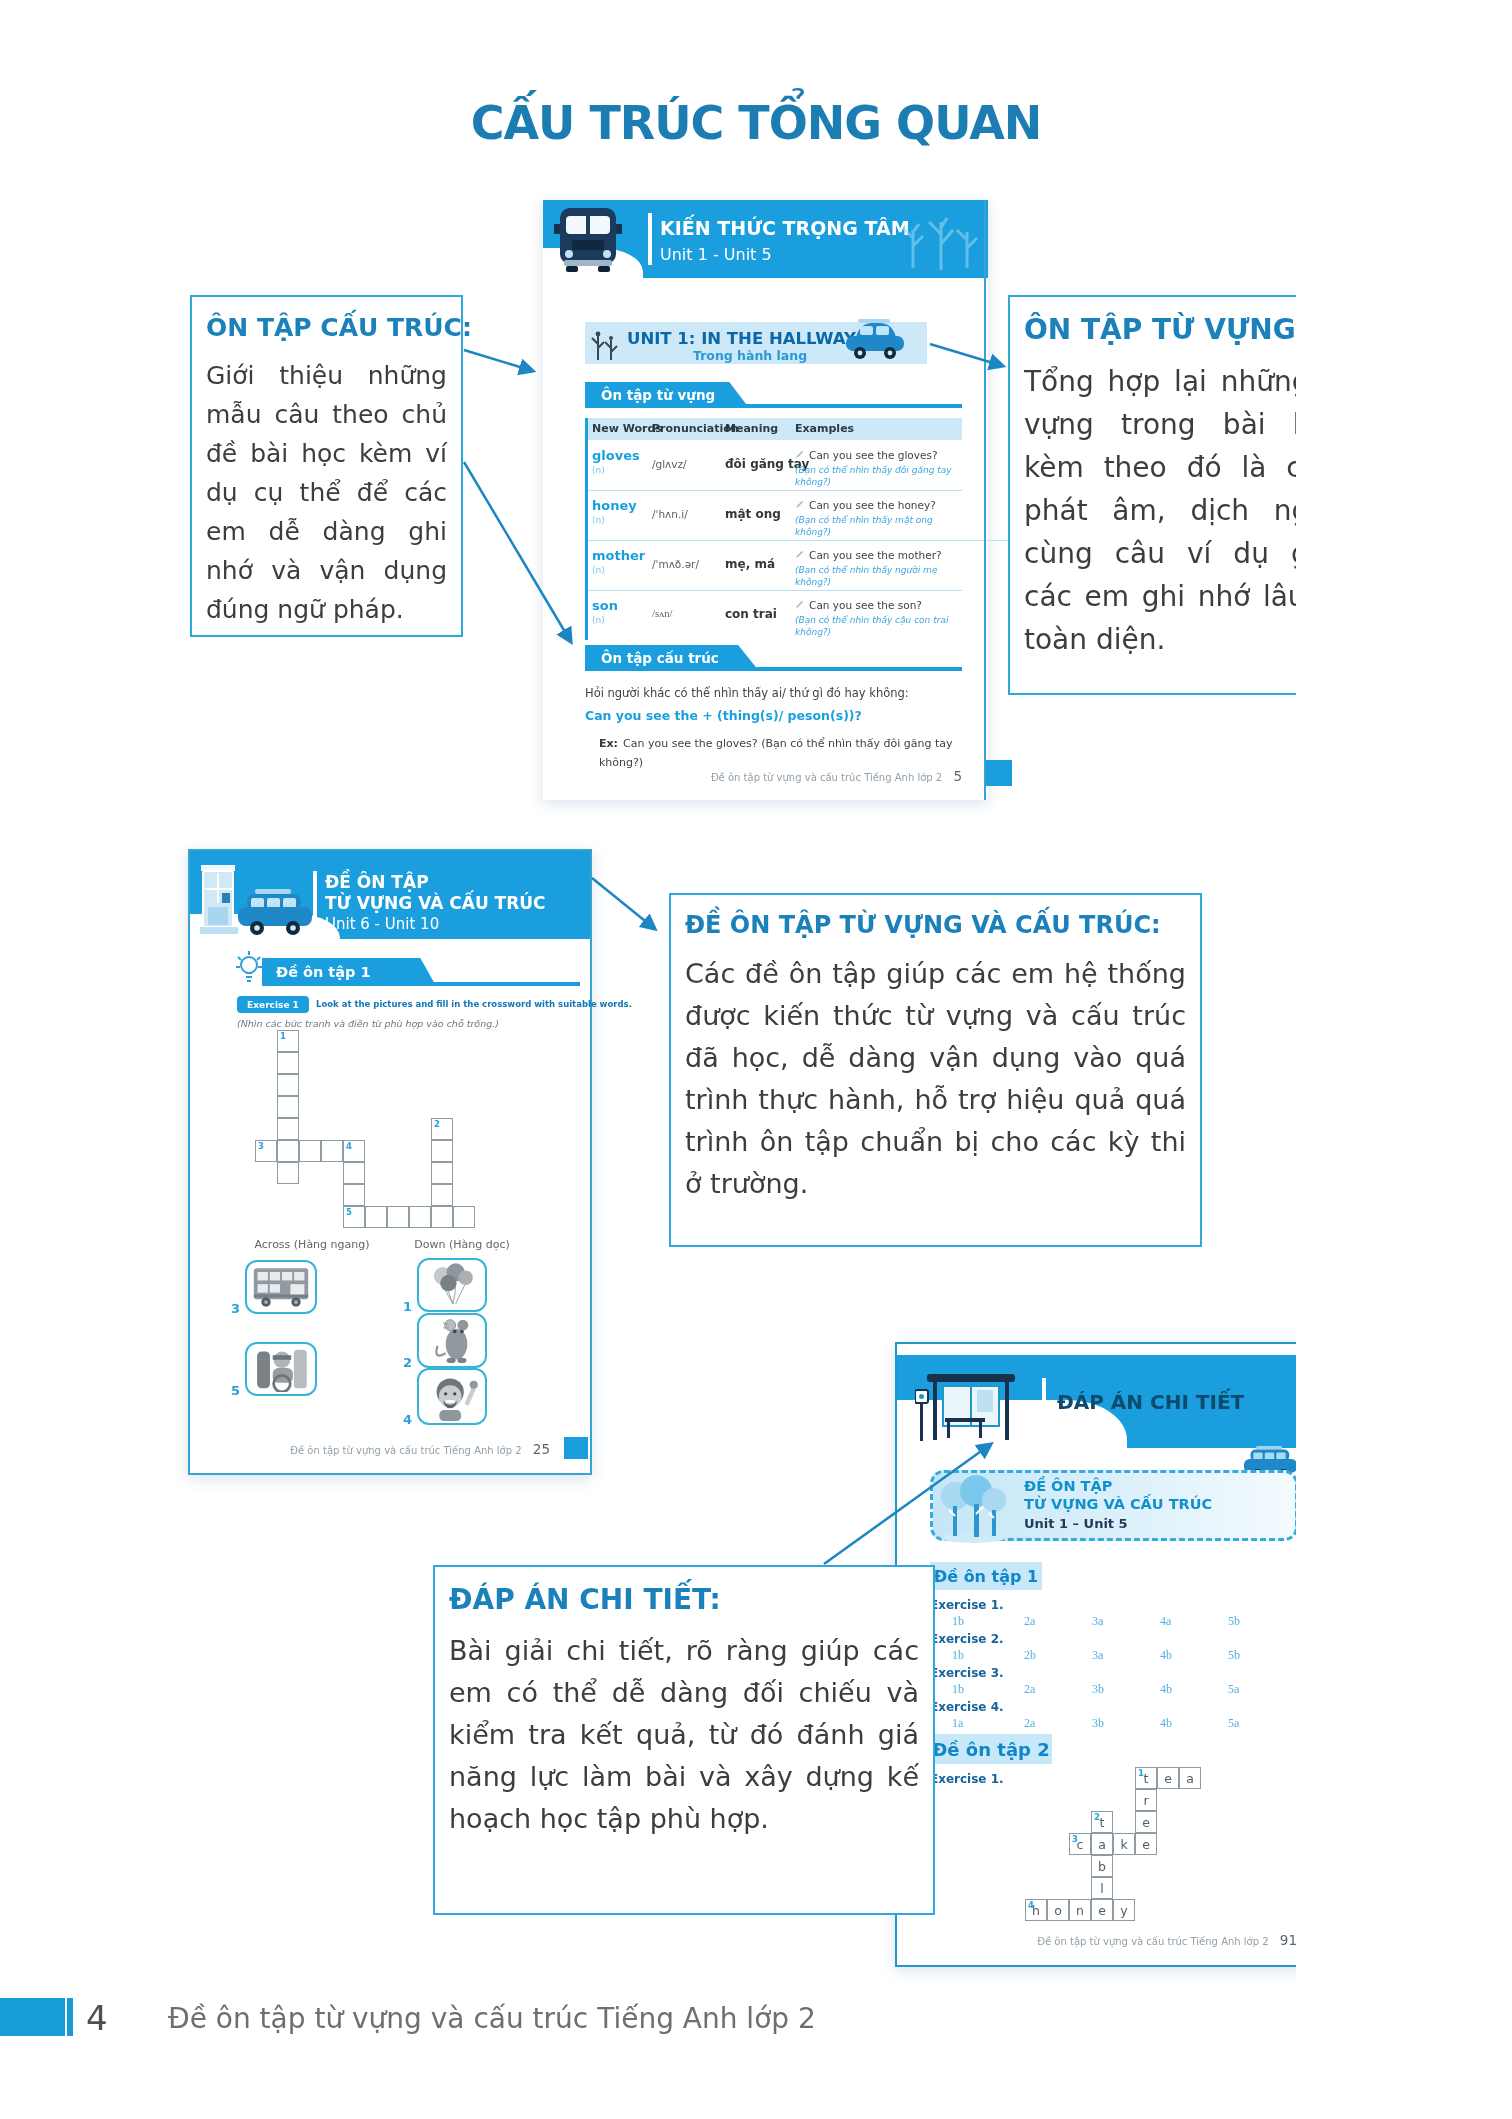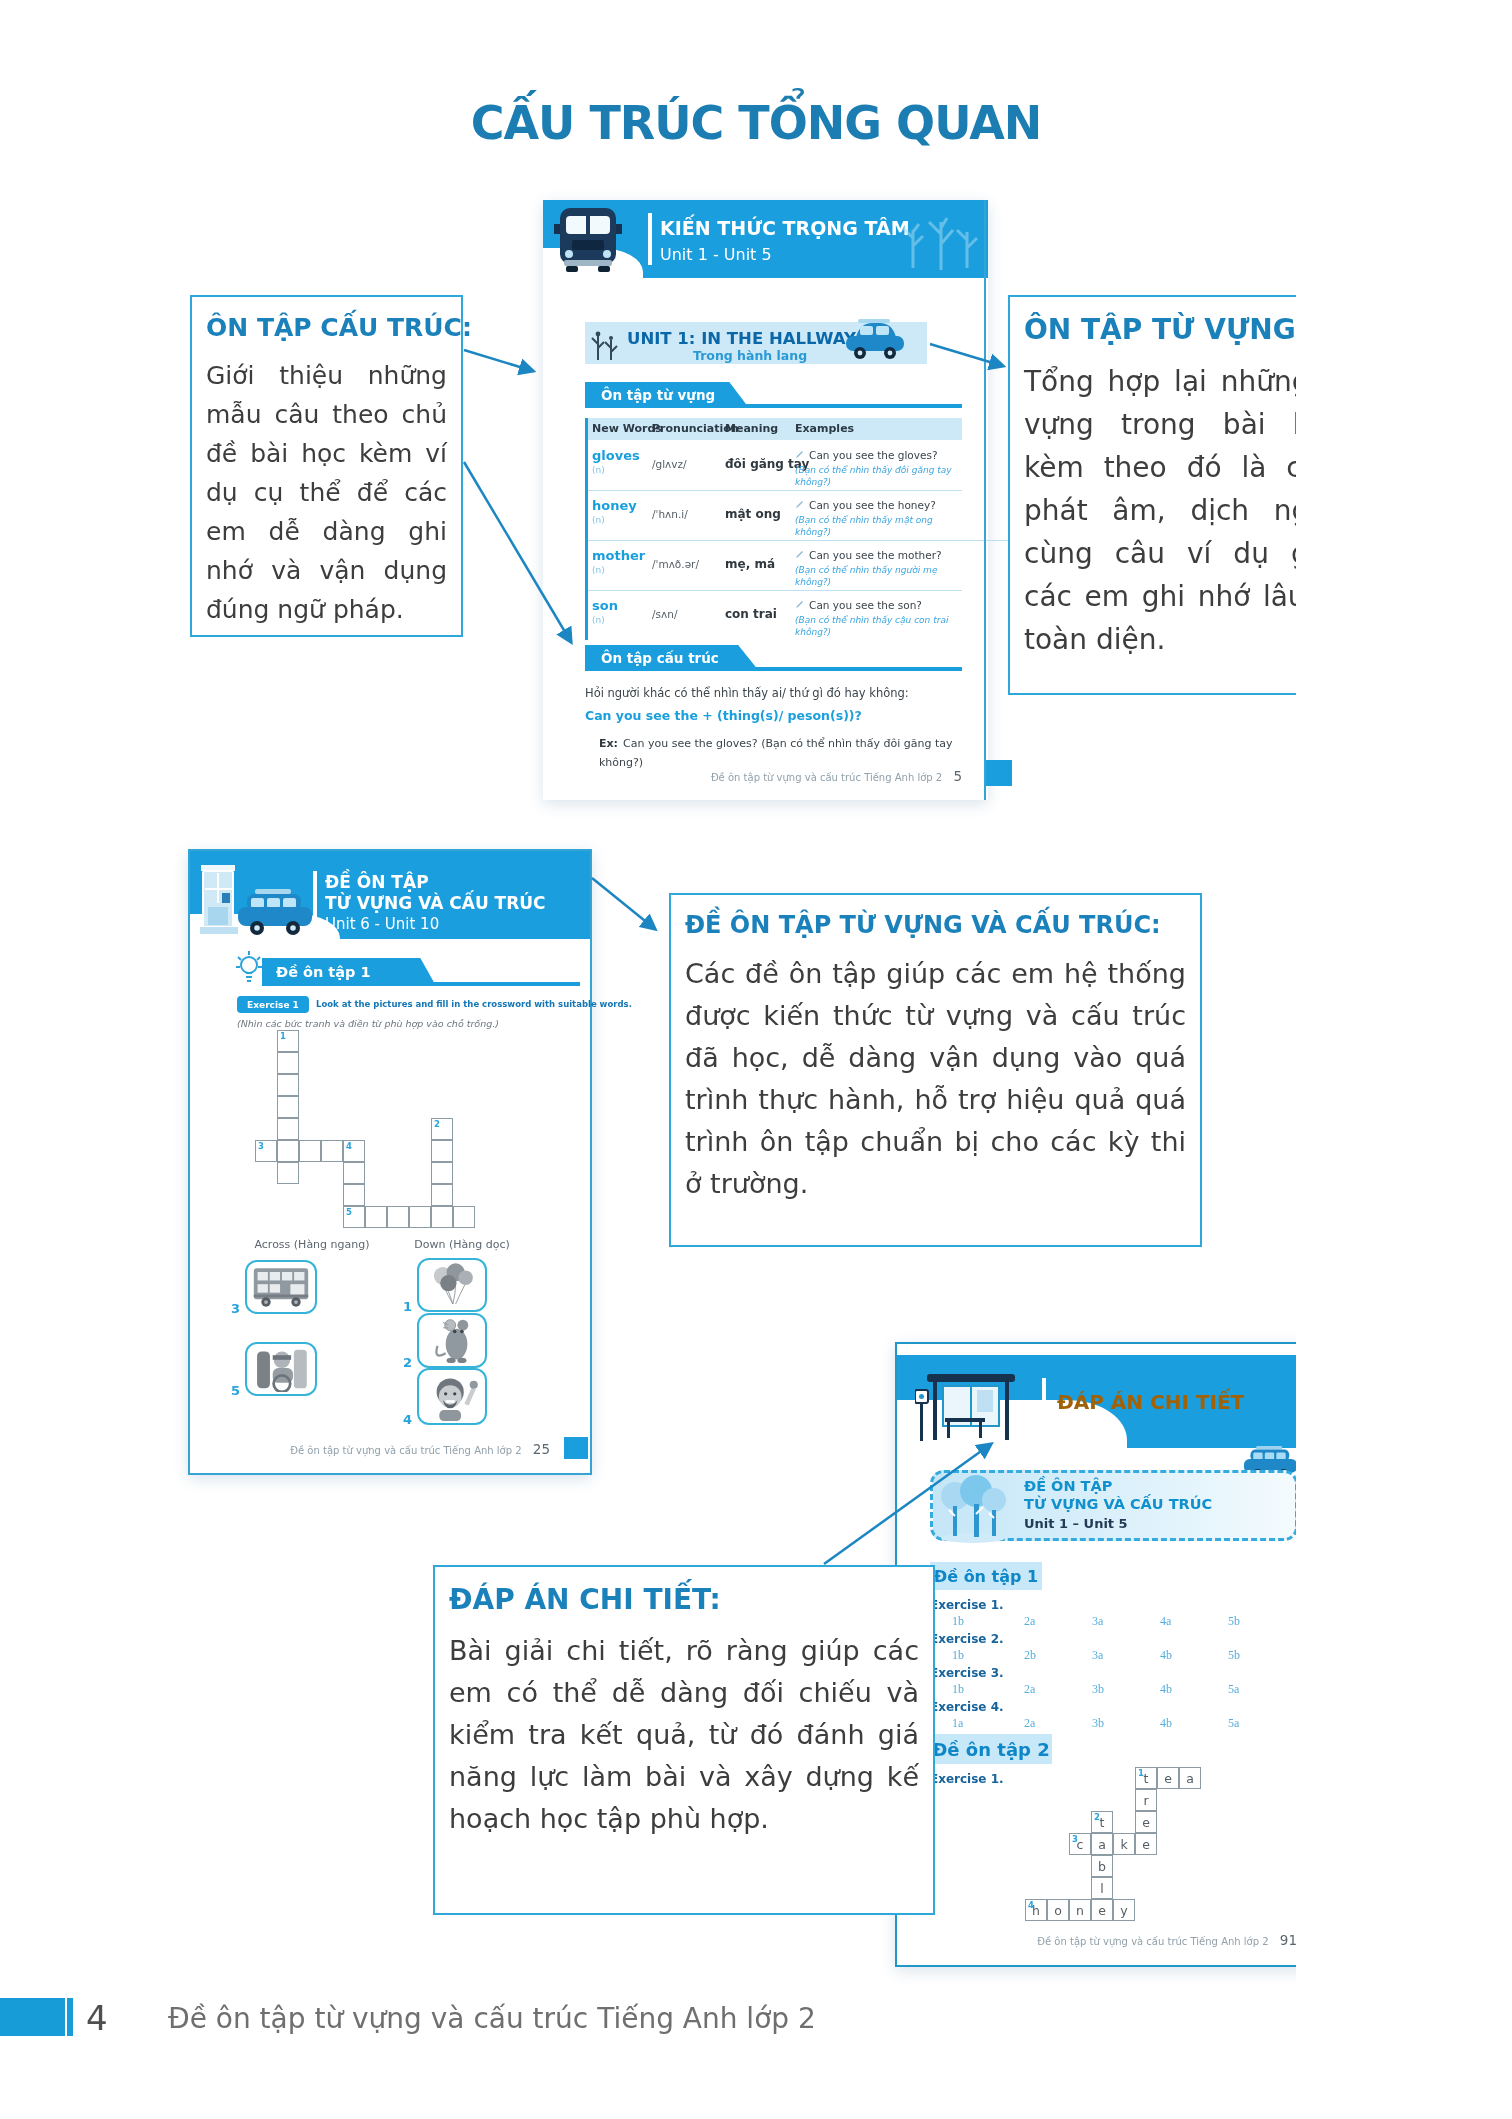--- a/index.html
+++ b/index.html
@@ -51,21 +51,21 @@
   .exvi{font-size:9.5px;font-style:italic;color:#6c7680;white-space:nowrap;}
   .xw{display:grid;}
   .xc{border:1px solid #8d9ba5;background:#fff;position:relative;display:flex;align-items:center;justify-content:center;}
   .xn{position:absolute;top:0px;left:2px;font-size:8.5px;font-weight:800;color:#2aa3dc;}
   .xl{font-size:12.5px;color:#555e66;}
   .adlabel{font-size:11px;color:#5c6670;text-align:center;}
   .picbox{border:2px solid #35b3d9;border-radius:12px;background:#fff;display:flex;
           align-items:center;justify-content:center;position:absolute;}
   .picnum{position:absolute;left:-16px;bottom:-4px;font-size:13px;font-weight:800;color:#2aa3dc;}
   
-  .p3band-title{color:#a16207;font-weight:800;font-size:20px;}
+  .p3band-title{color:#0c4a6e;font-weight:800;font-size:20px;}
   .banner3{border:3px dashed #35aadf;border-radius:14px;
            background:linear-gradient(90deg,#c5e6f7 0%,#ddf1fb 55%,#f4fbfe 100%);}
   .b3l{font-size:14.5px;font-weight:800;color:#1090cc;}
   .b3u{font-size:13px;font-weight:700;color:#223c55;}
   .chip{background:#c7e8f8;color:#0f86c8;font-weight:800;display:flex;align-items:center;justify-content:center;}
   .exlab3{font-size:12px;font-weight:800;color:#17649c;}
   .ansrow{position:absolute;}
   .ansrow span{position:absolute;font-size:12px;color:#56aede;font-family:Liberation Serif, serif;}
   
   .pg-num{font-size:34px;color:#4f4f4f;}
@@ -191,21 +191,21 @@
           <span class="texl">Can you see the mother?</span>
           <span class="textr">(Bạn có thể nhìn thấy người mẹ không?)</span>
         </div>
       </div>
 
       <div class="trow" style="left:3px;top:172px;border-bottom:none;">
         <div class="a" style="left:4px;top:8px;">
             <span class="tw">son</span>
             <span class="tpos">(n)</span>
           </div>
-        <div class="a tpron" style="left:64px;top:18px;">/sʌn/</div>
+        <div class="a tpron" style="left:64px;top:18px;font-family:Liberation Serif, serif;">/sʌn/</div>
         <div class="a tmean" style="left:137px;top:17px;">con trai</div>
         <div class="a" style="left:207px;top:4px;width:165px;">
           <svg width="9" height="9">
               <path d="M1 8 L3 7 L8 2 L7 1 L2 6 Z" fill="#8fb8d2"></path>
             </svg>
           <span class="texl">Can you see the son?</span>
           <span class="textr">(Bạn có thể nhìn thấy cậu con trai không?)</span>
         </div>
       </div>
     </div>

